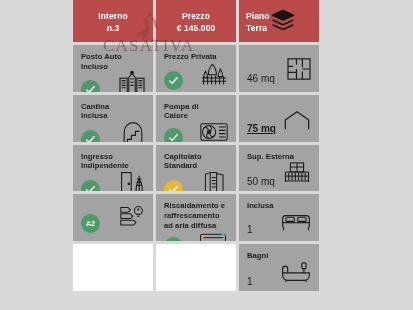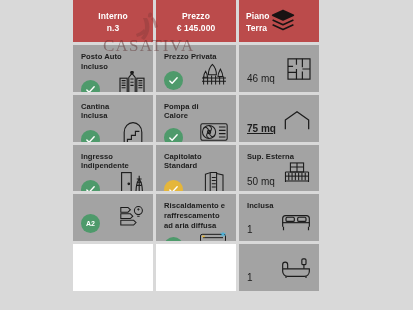--- a/index.html
+++ b/index.html
@@ -376,20 +376,21 @@
               <path d="M2 14h32"></path>
                 <path d="M3 19v4M33 19v4"></path>
               <rect x="6" y="7.5" width="10" height="5" rx="1.5"></rect>
               <rect x="20" y="7.5" width="10" height="5" rx="1.5"></rect>
             </svg>
           </span>
         </div>
       </div>
 
       <div class="card">
+        <div class="card-title">Bagni</div>
         <div class="card-body">
           <span class="card-value">1</span>
           <span class="ficon">
             <svg width="30" height="22" viewBox="0 0 36 26" fill="none" stroke="#1c1c1c" stroke-width="1.4">
               <path d="M2 14h32v3c0 3.5-2.5 6-6 6H8c-3.5 0-6-2.5-6-6z"></path>
               <path d="M2 14V9c0-2 1.5-3 3-3s3 1 3 3v5"></path>
               <path d="M6 23v2M30 23v2"></path>
               <rect x="25" y="2" width="5" height="7" rx="1.5"></rect>
               <path d="M27.5 9v5"></path>
             </svg>

